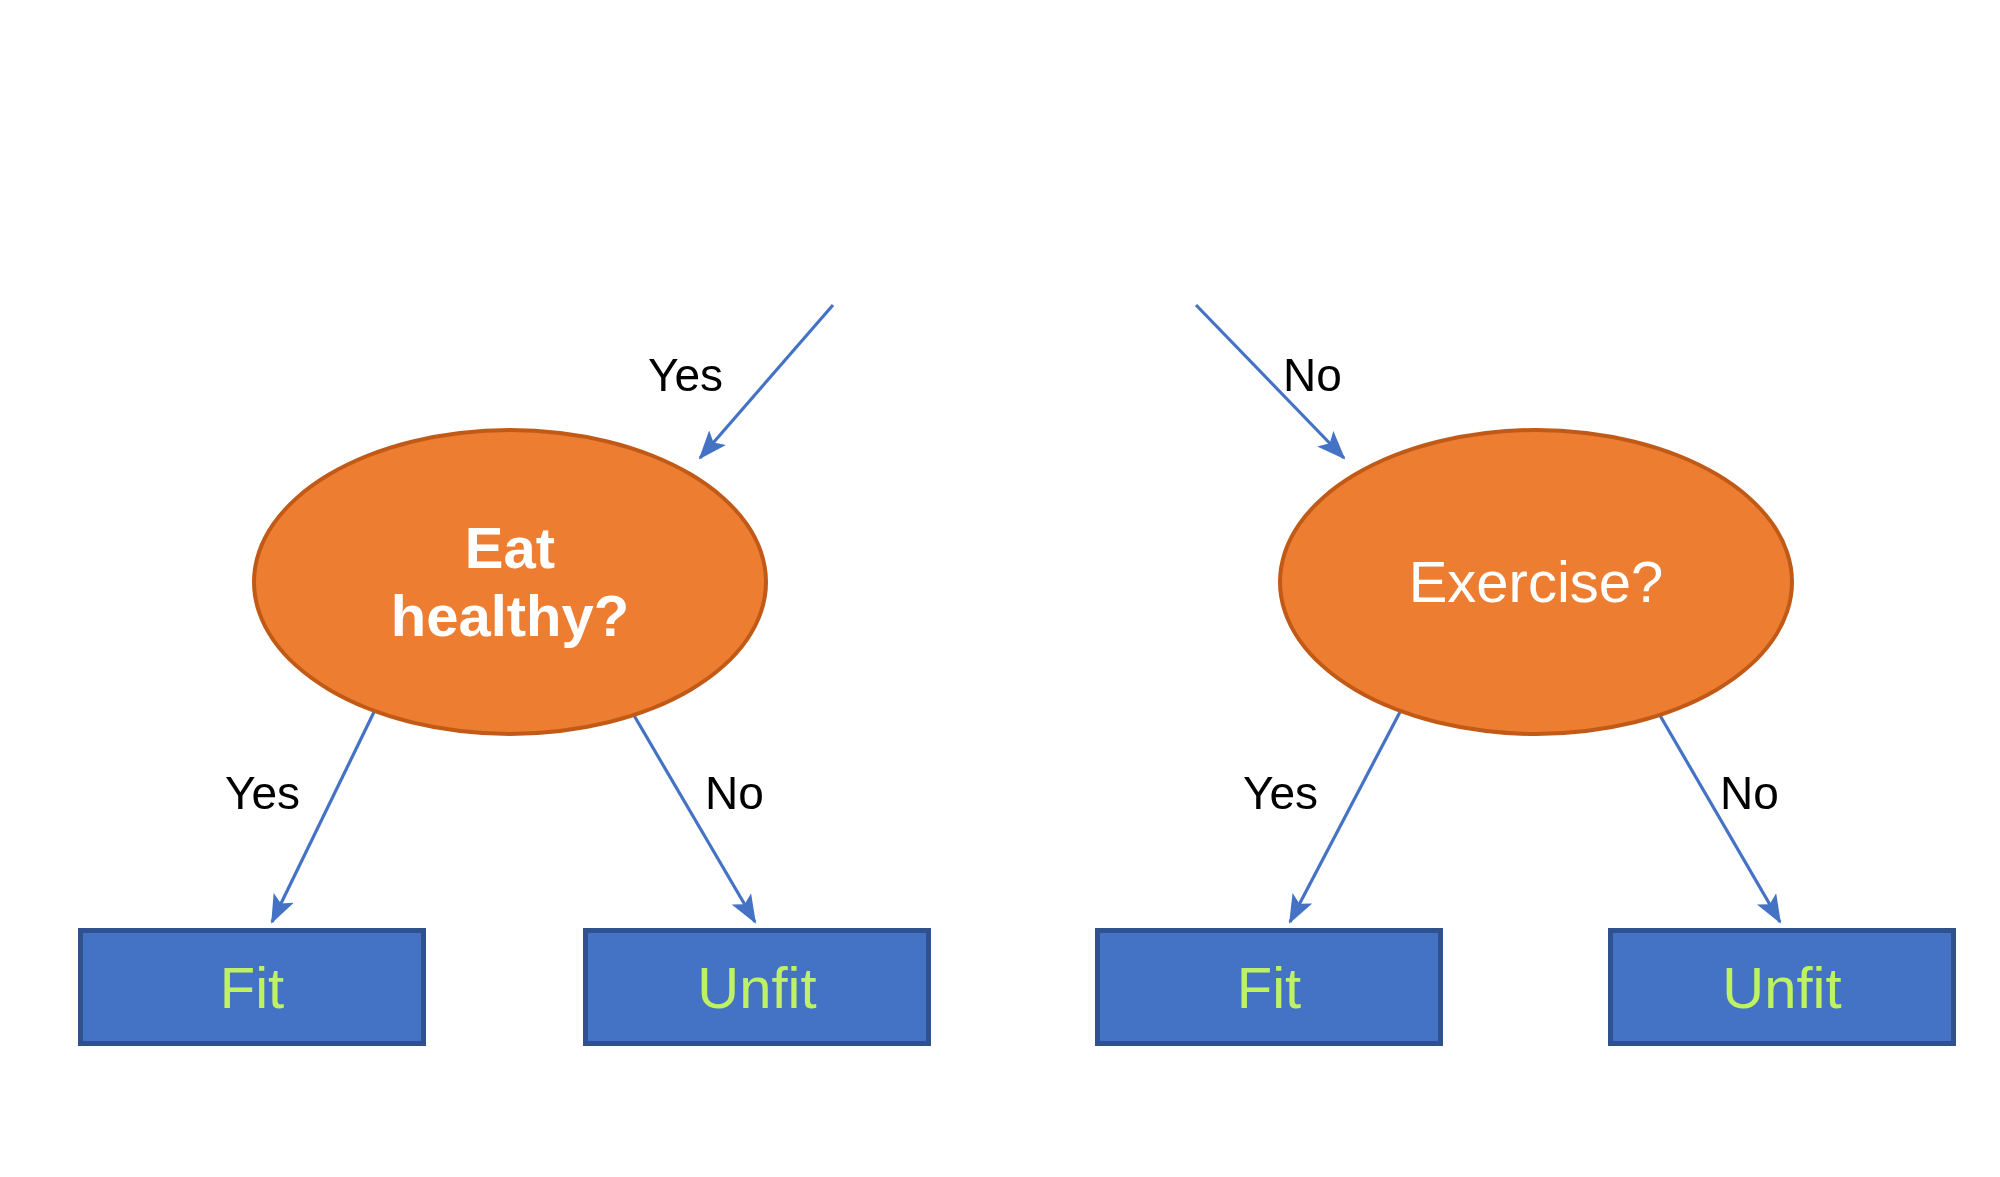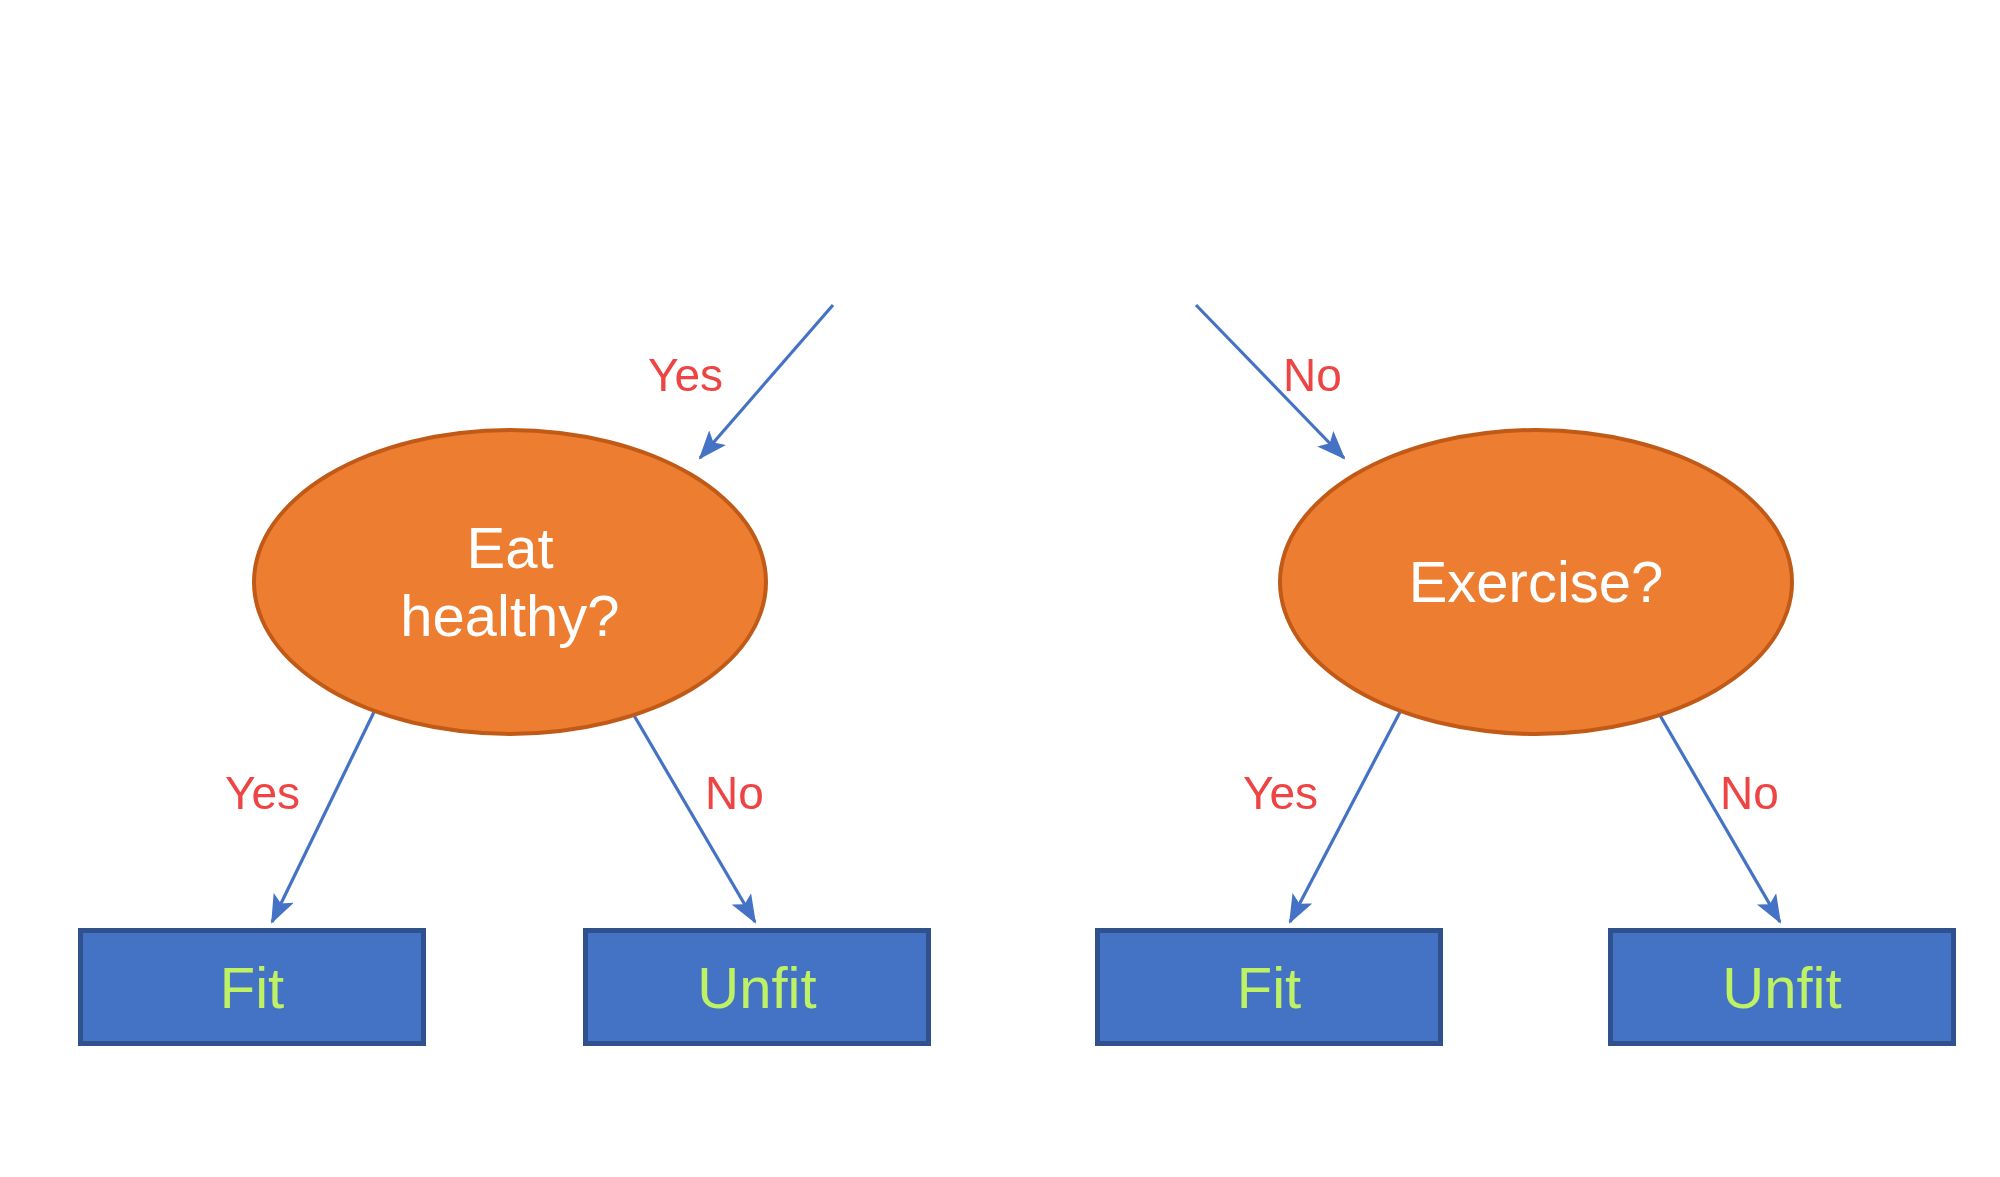--- a/index.html
+++ b/index.html
@@ -42,20 +42,21 @@
   }
   #node-root {
     left: 755px;  top: 35px;
     width: 516px; height: 316px;
     font-size: 58px;
   }
   #node-eat {
     left: 252px;  top: 428px;
     width: 516px; height: 308px;
     font-size: 58px;
+    font-weight: bold;
   }
   #node-exercise {
     left: 1278px; top: 428px;
     width: 516px; height: 308px;
     font-size: 58px;
   }
 
   
   .leaf-box {
     position: absolute;
@@ -73,21 +74,21 @@
     user-select: none;
   }
   #leaf-0 { left: 78px;   }
   #leaf-1 { left: 583px;  }
   #leaf-2 { left: 1095px; }
   #leaf-3 { left: 1608px; }
 
   
   .edge-label {
     position: absolute;
-    color: #ef4444;
+    color: #000000;
     font-size: 46px;
     line-height: 1;
     white-space: nowrap;
     user-select: none;
   }
   #edge-label-0 { left: 648px;  top: 352px; }
   #edge-label-1 { left: 1283px; top: 352px; }
   #edge-label-2 { left: 225px;  top: 770px; }
   #edge-label-3 { left: 705px;  top: 770px; }
   #edge-label-4 { left: 1243px; top: 770px; }

